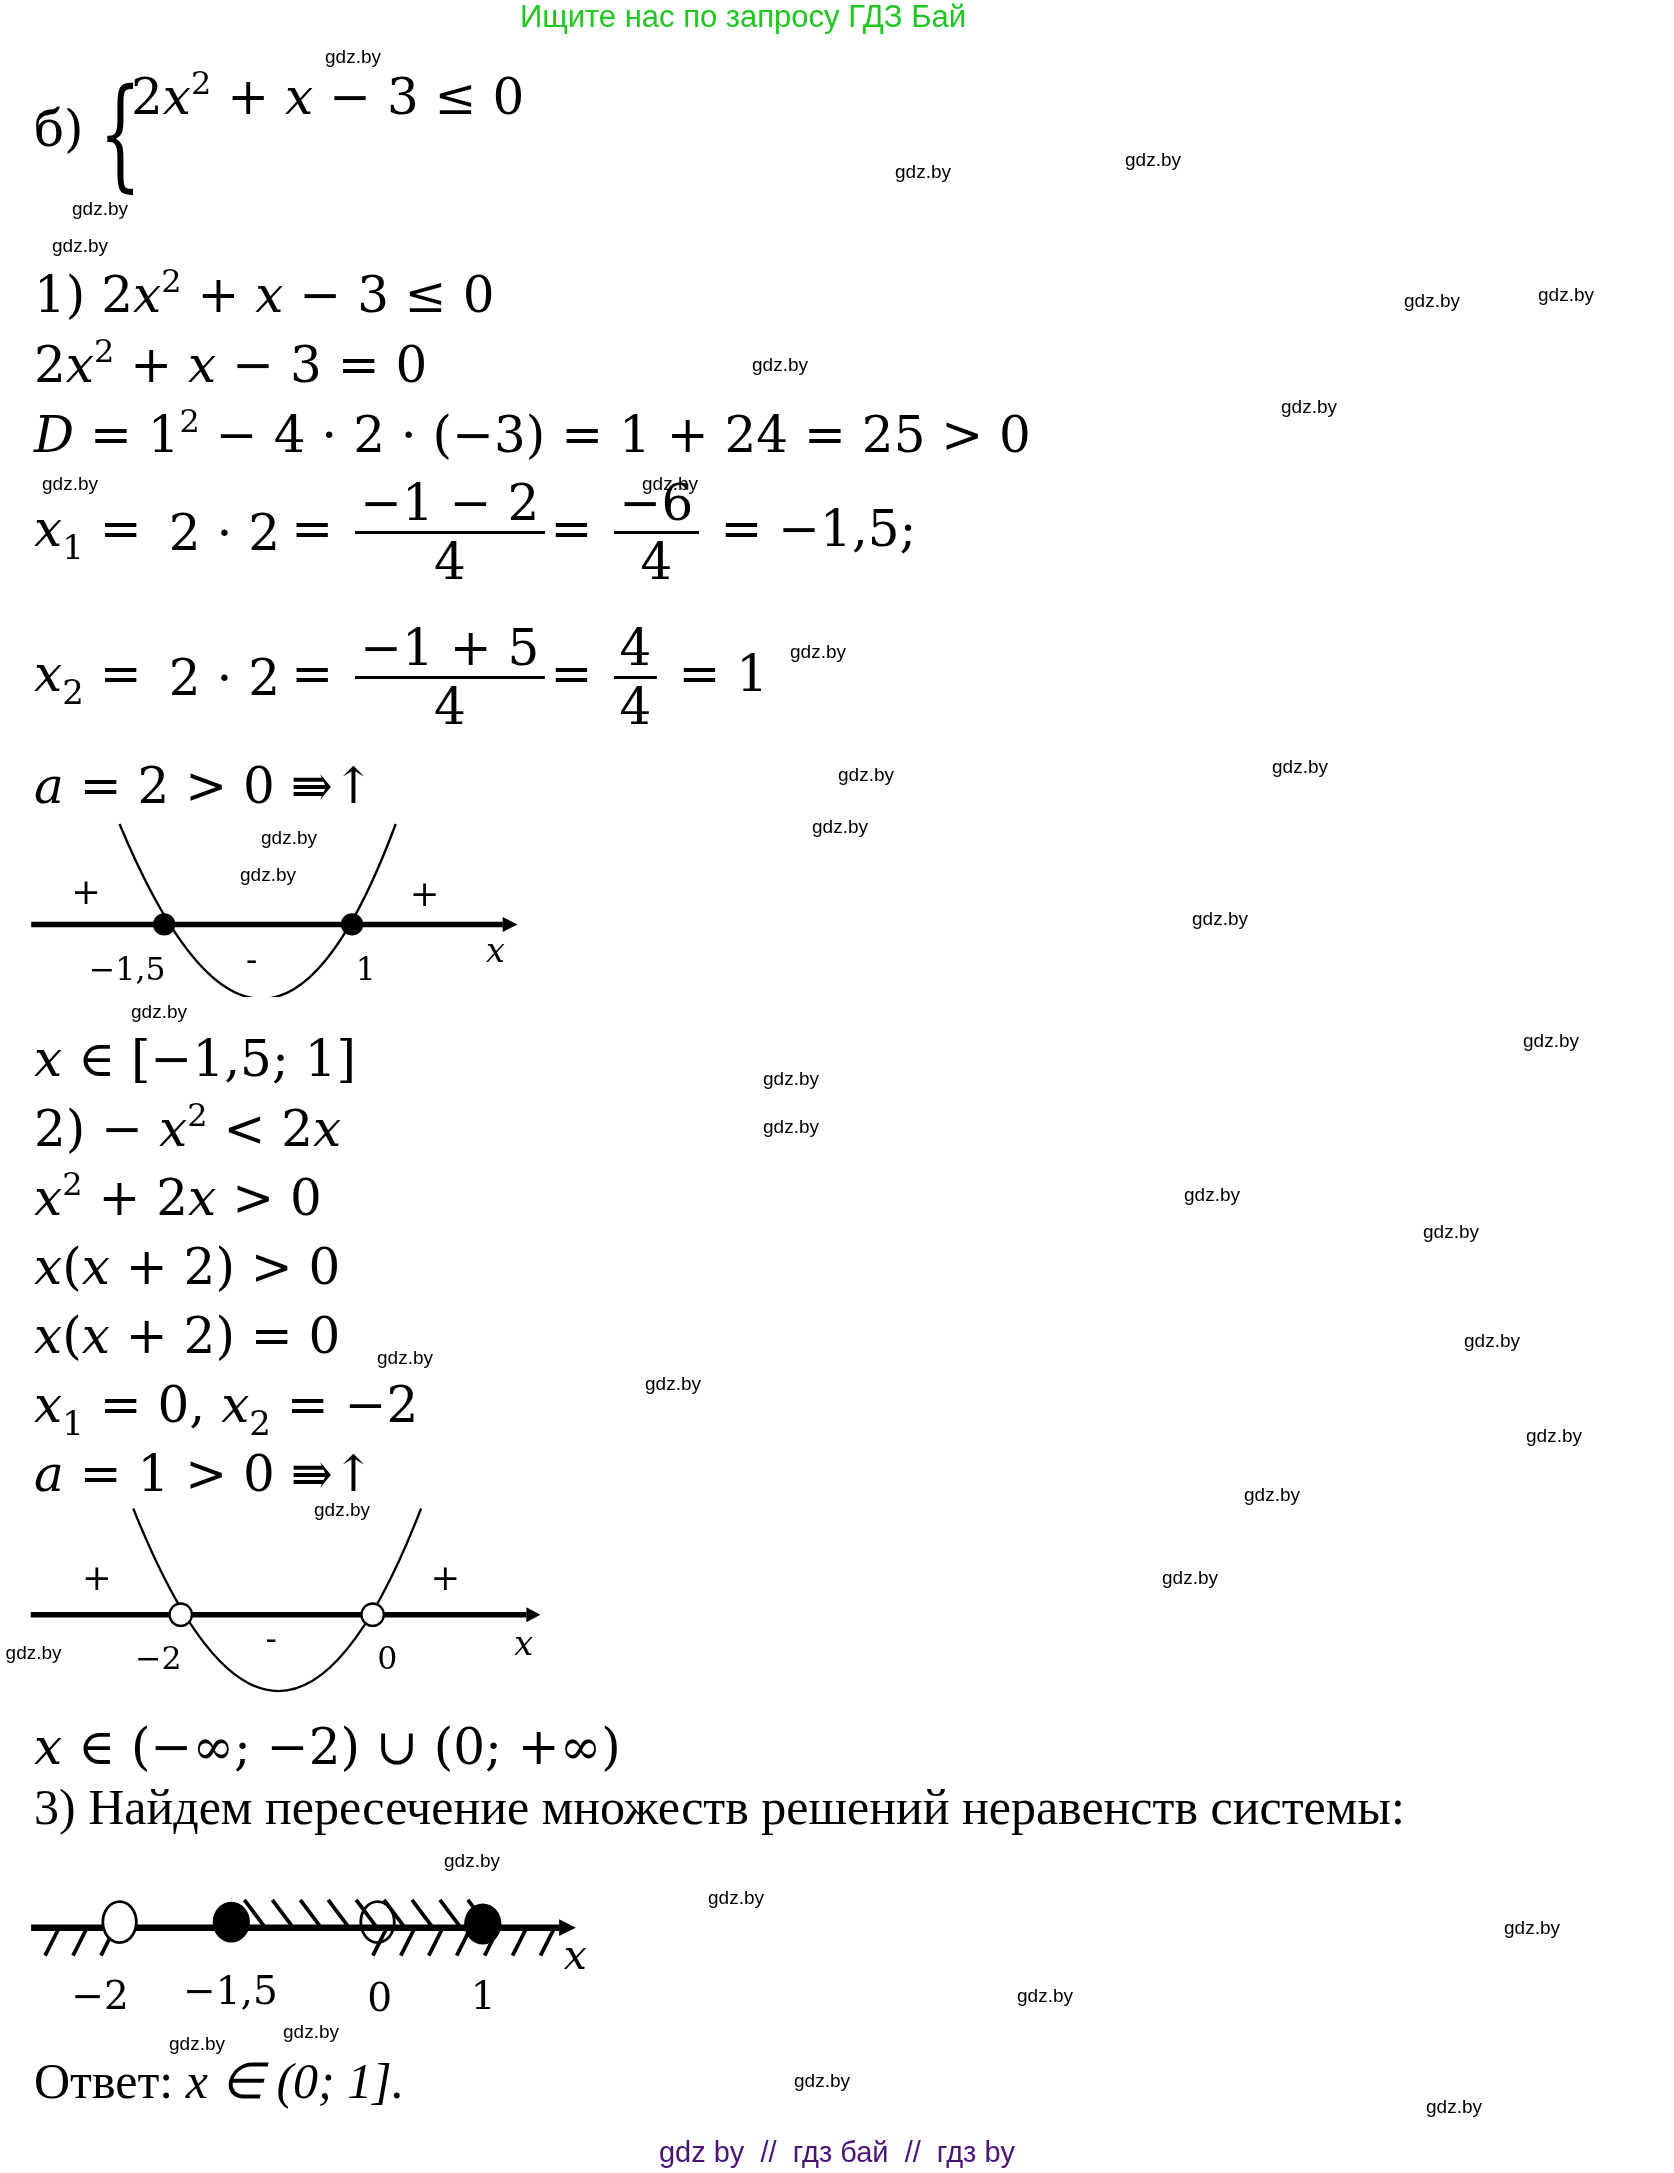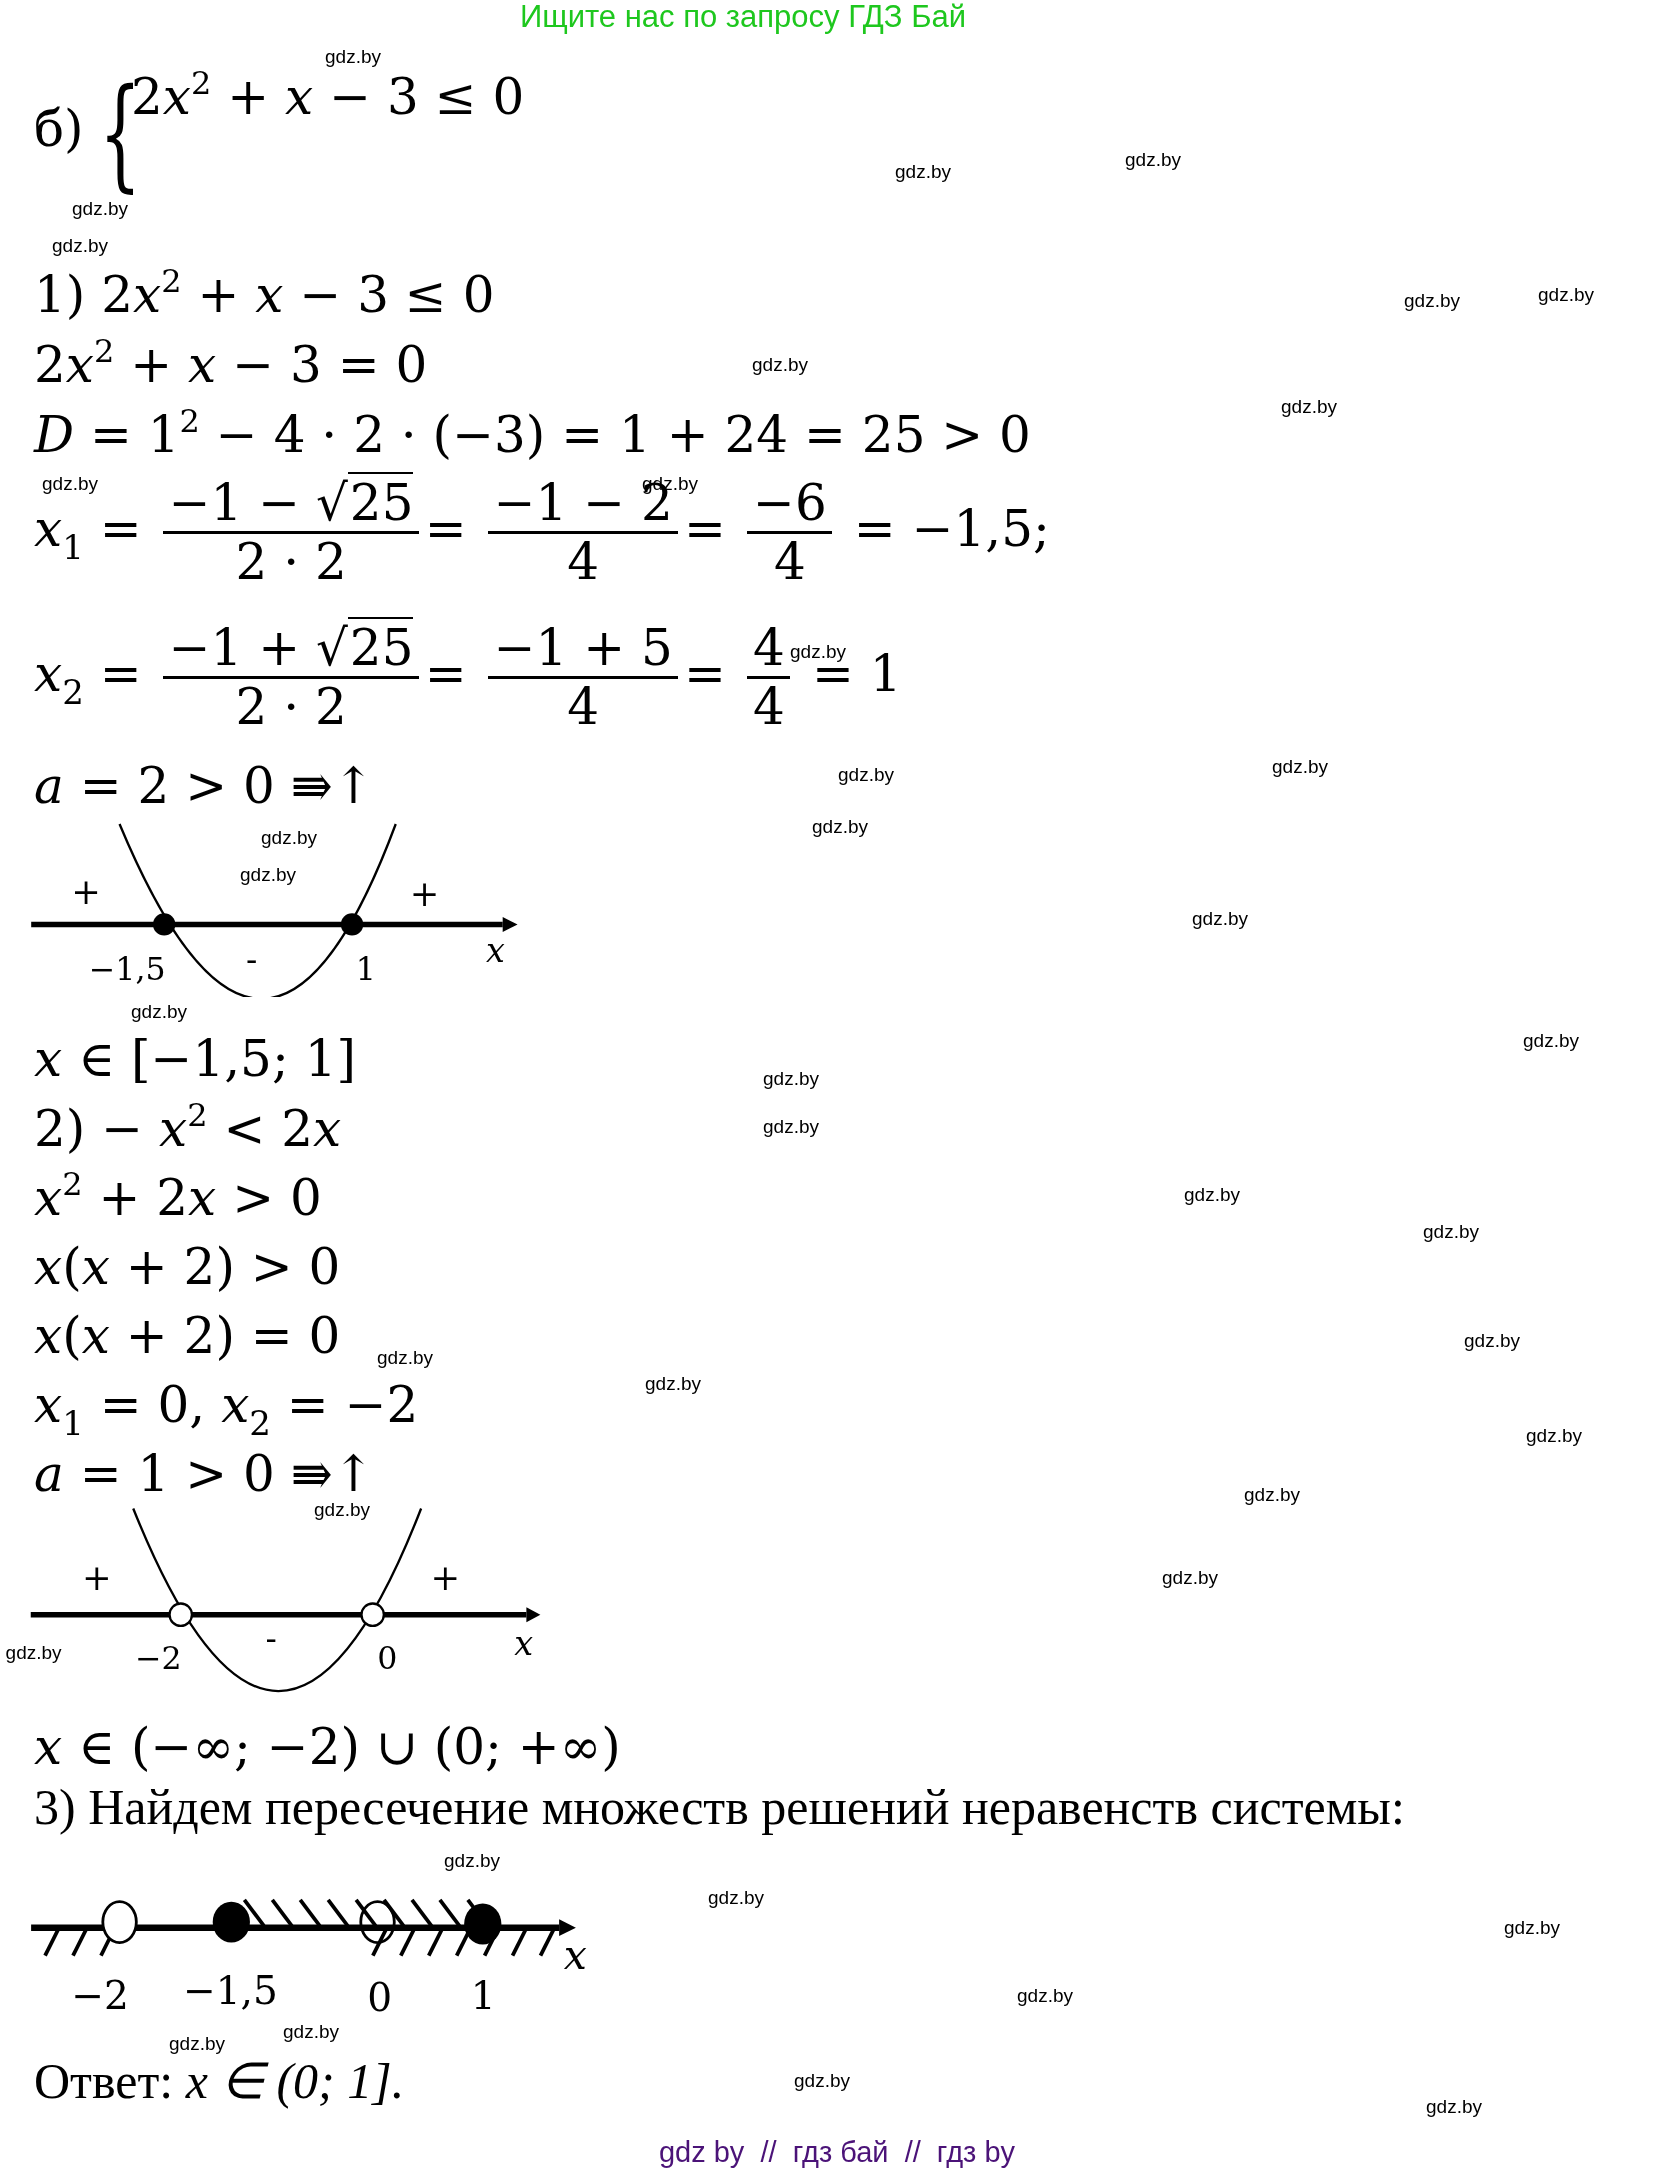--- a/index.html
+++ b/index.html
@@ -42,29 +42,29 @@
     <div>2<i>x</i><sup>2</sup> + <i>x</i> − 3 ≤ 0</div>
   </div>
 </div>
 
 <div class="ln" style="top:266px">1) 2<i>x</i><sup>2</sup> + <i>x</i> − 3 ≤ 0</div>
 <div class="ln" style="top:336px">2<i>x</i><sup>2</sup> + <i>x</i> − 3 = 0</div>
 <div class="ln" style="top:406px"><i>D</i> = 1<sup>2</sup> − 4 · 2 · (−3) = 1 + 24 = 25 &gt; 0</div>
 
 <div class="ln" style="top:475px">
   <i>x</i><sub>1</sub> =
-  <span class="frac"><span class="num">−1 − √<span class="sqrt">25</span></span><span class="den">2 · 2</span></span>=
+  <span class="frac"><span class="den">2 · 2</span></span>=
   <span class="frac"><span class="num">−1 − 2</span><span class="den">4</span></span>=
   <span class="frac"><span class="num">−6</span><span class="den">4</span></span>
   <span>= −1,5;</span>
 </div>
 
 <div class="ln" style="top:620px">
   <i>x</i><sub>2</sub> =
-  <span class="frac"><span class="num">−1 + √<span class="sqrt">25</span></span><span class="den">2 · 2</span></span>=
+  <span class="frac"><span class="den">2 · 2</span></span>=
   <span class="frac"><span class="num">−1 + 5</span><span class="den">4</span></span>=
   <span class="frac"><span class="num">4</span><span class="den">4</span></span>
   <span>= 1</span>
 </div>
 
 <div class="ln" style="top:757px"><i>a</i> = 2 &gt; 0 ⇛↑</div>
 
 <svg class="diag" style="top:811px" width="559" height="186" viewBox="0 870 600 200">
   <path d="M128 884 Q 285 1260 425 884" fill="none" stroke="#000" stroke-width="2.5"></path>
   <line x1="33" y1="992" x2="540" y2="992" stroke="#000" stroke-width="6"></line>

